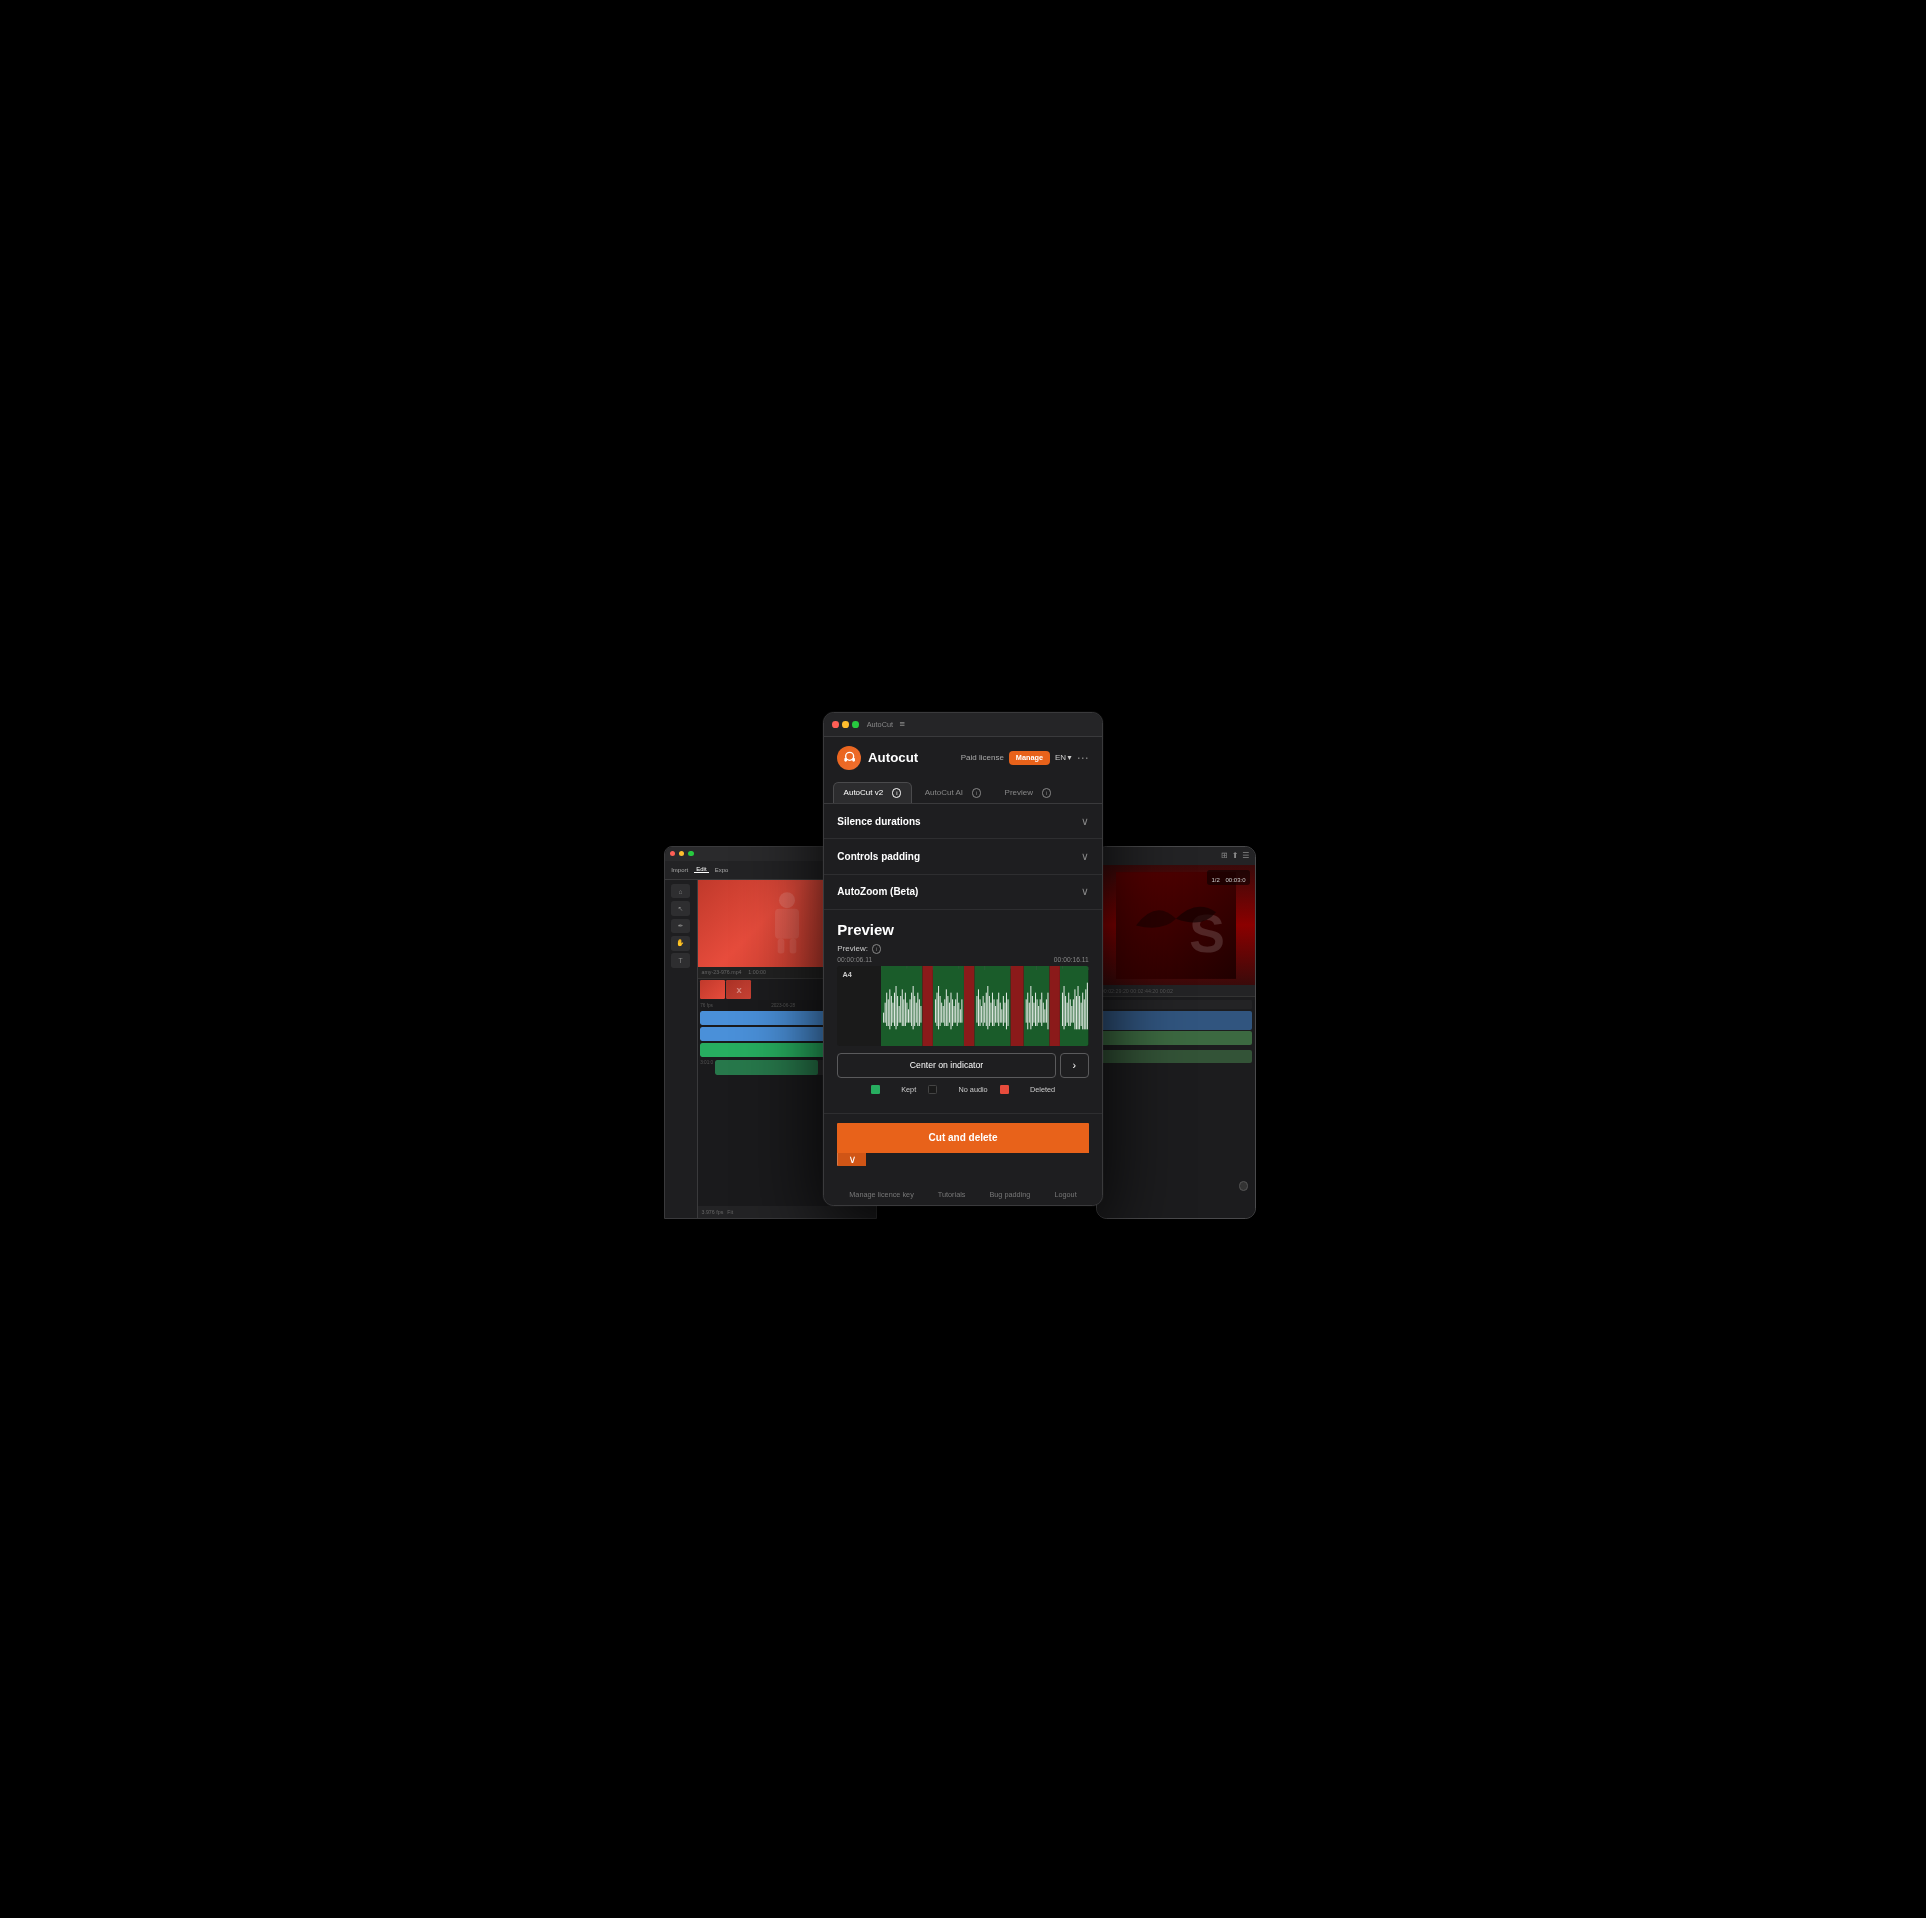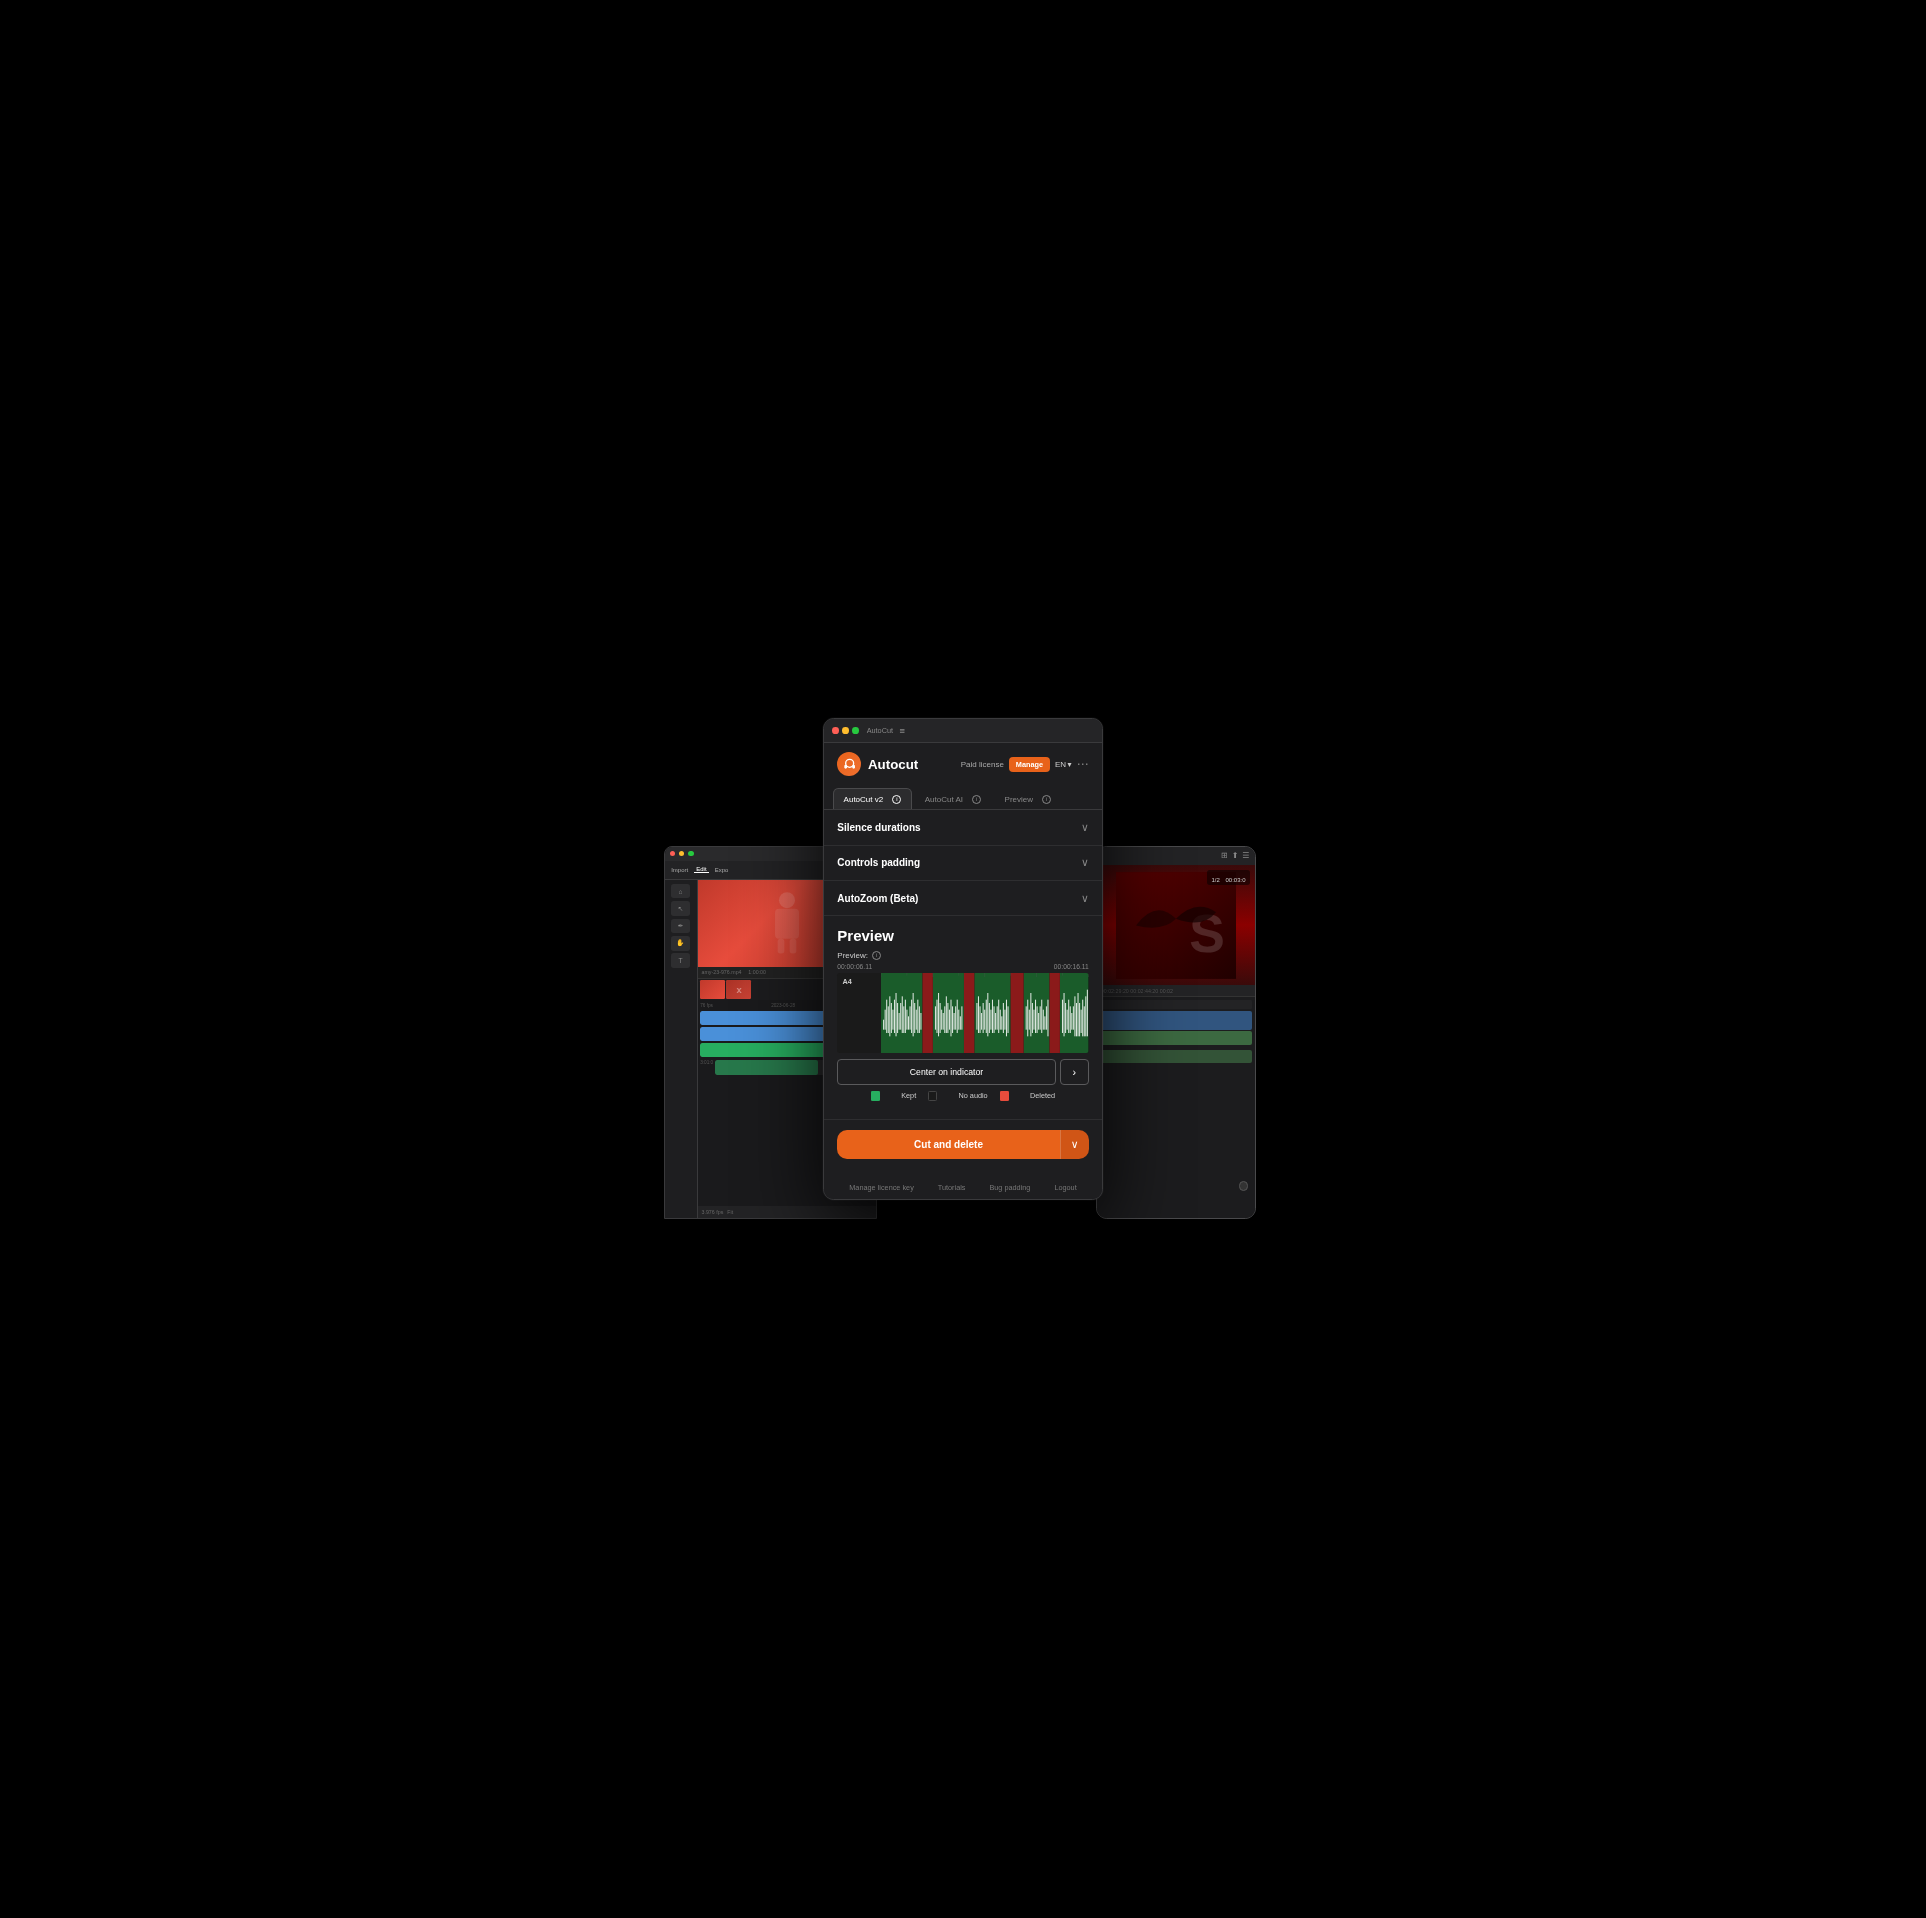--- a/index.html
+++ b/index.html
@@ -587,22 +587,23 @@
 
     
     .panel-footer {
       padding: 9.3px 13.3px 6.7px;
       background: #1e1e20;
       border-top: 0.7px solid #2e2e30;
     }
     .cut-btn-row {
       display: flex;
       margin-bottom: 24px;
-      border-radius: 10px;
-      overflow: hidden;
+      border-radius: 1px;
+      overflow: hidden;
+      flex-direction: column;
     }
     .cut-btn {
       flex: 1;
       background: #e8621a;
       color: #fff;
       border: none;
       padding: 9.3px;
       font-size: 10px;
       font-weight: 600;
       cursor: pointer;

